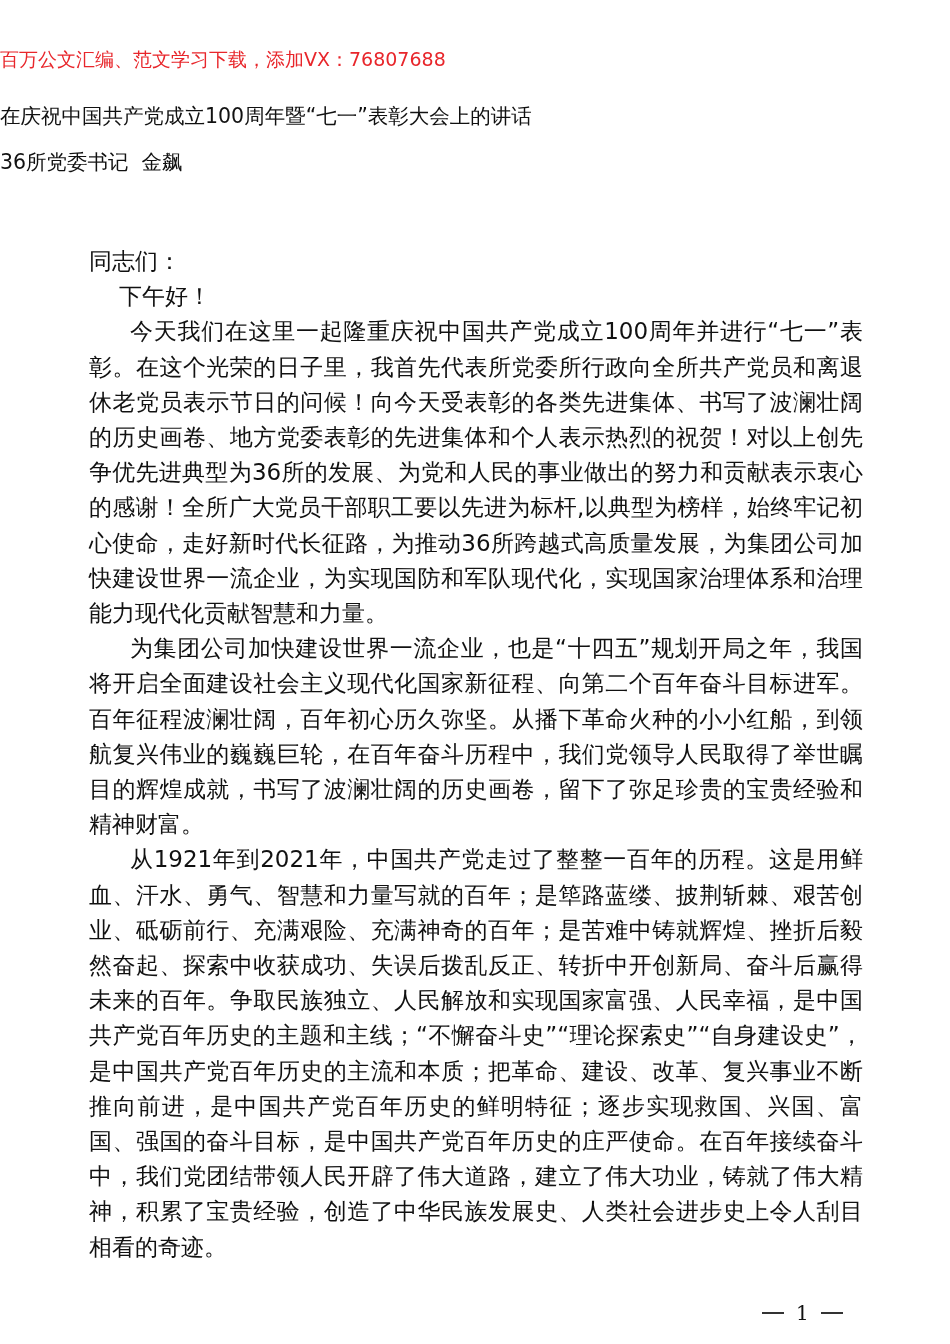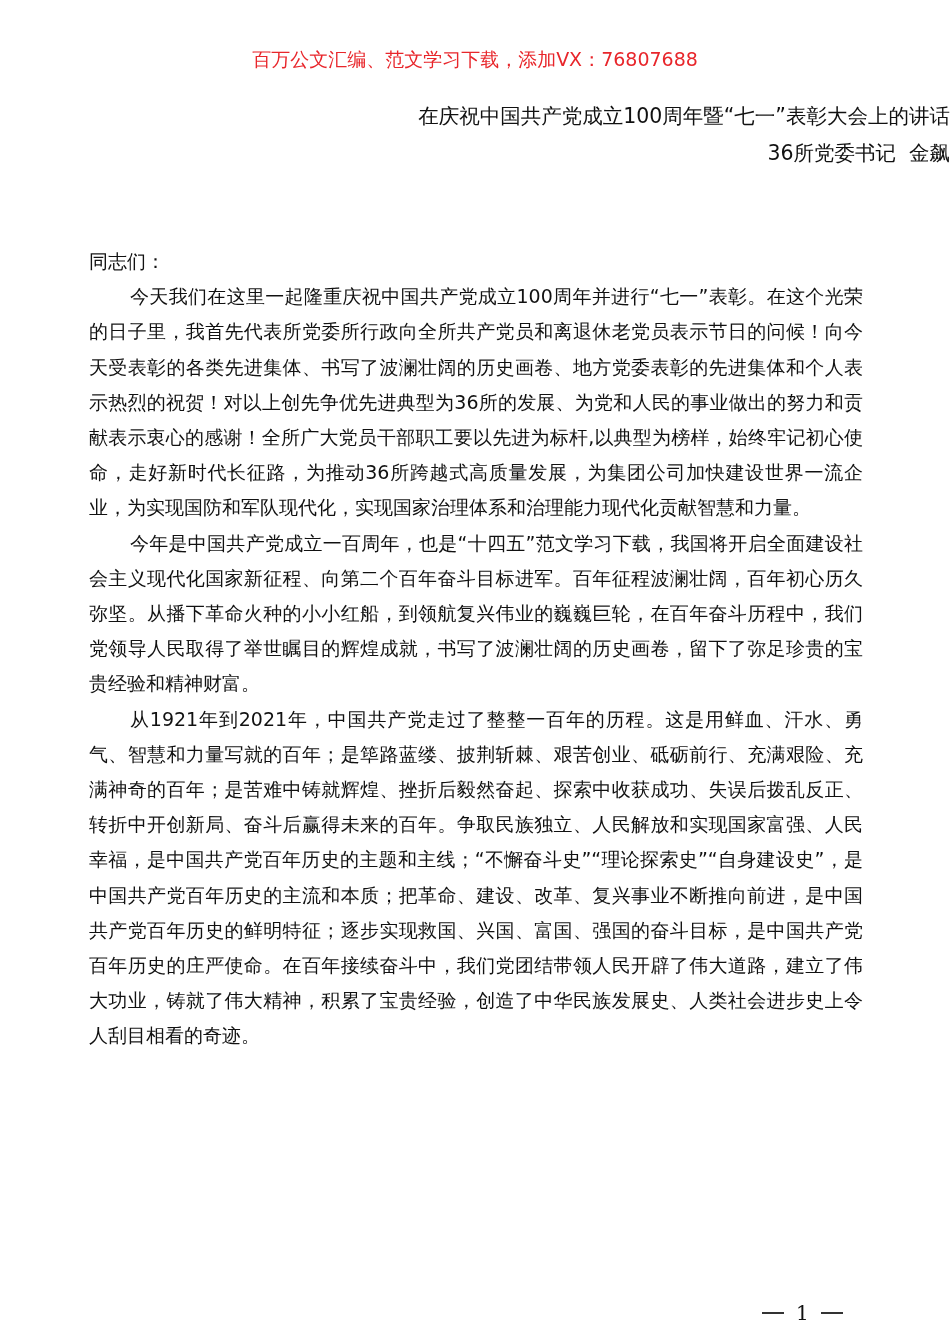--- a/index.html
+++ b/index.html
@@ -18,43 +18,43 @@
     .page {
       position: absolute;
       left: 0; top: 0;
       width: 950px; height: 1344px;
     }
     .watermark {
       position: absolute;
       top: 46px;
       left: 0;
       width: 950px;
-      text-align: center;
+      text-align: left;
       color: #e8262b;
       font-size: 19px;
       line-height: 26px;
     }
     .title-block {
       position: absolute;
       top: 98px;
       left: 0;
       width: 950px;
-      text-align: right;
+      text-align: left;
       font-size: 20.5px;
       line-height: 37px;
     }
     .title-line {
       display: block;
     }
     .body {
       position: absolute;
       top: 244px;
       left: 89px;
       width: 774px;
-      font-size: 19px;
+      font-size: 23px;
       line-height: 35.2px;
       text-align: justify;
       text-justify: inter-character;
     }
     .body p {
       margin: 0;
     }
     .salutation {
       text-indent: 0;
     }
@@ -85,27 +85,28 @@
   </style>
 </head>
 <body>
 
 <div class="page">
 
   <div class="watermark">百万公文汇编、范文学习下载，添加VX：76807688</div>
 
   <div class="title-block">
     <span class="title-line">在庆祝中国共产党成立100周年暨“七一”表彰大会上的讲话</span>
-    <span class="title-line" style="white-space: pre;">36所党委书记  金飙</span>
+    <span class="title-line" style="white-space: pre; margin-top: 9px;">36所党委书记  金飙</span>
   </div>
 
   <div class="body">
     <p class="salutation">同志们：</p>
+    <p class="greeting">下午好！</p>
     <p class="para">今天我们在这里一起隆重庆祝中国共产党成立100周年并进行“七一”表彰。在这个光荣的日子里，我首先代表所党委所行政向全所共产党员和离退休老党员表示节日的问候！向今天受表彰的各类先进集体、书写了波澜壮阔的历史画卷、地方党委表彰的先进集体和个人表示热烈的祝贺！对以上创先争优先进典型为36所的发展、为党和人民的事业做出的努力和贡献表示衷心的感谢！全所广大党员干部职工要以先进为标杆,以典型为榜样，始终牢记初心使命，走好新时代长征路，为推动36所跨越式高质量发展，为集团公司加快建设世界一流企业，为实现国防和军队现代化，实现国家治理体系和治理能力现代化贡献智慧和力量。</p>
-    <p class="para">今年是中国共产党成立一百周年，也是“十四五”范文学习下载，我国将开启全面建设社会主义现代化国家新征程、向第二个百年奋斗目标进军。百年征程波澜壮阔，百年初心历久弥坚。从播下革命火种的小小红船，到领航复兴伟业的巍巍巨轮，在百年奋斗历程中，我们党领导人民取得了举世瞩目的辉煌成就，书写了波澜壮阔的历史画卷，留下了弥足珍贵的宝贵经验和精神财富。</p>
+    <p class="para">为集团公司加快建设世界一流企业，也是“十四五”规划开局之年，我国将开启全面建设社会主义现代化国家新征程、向第二个百年奋斗目标进军。百年征程波澜壮阔，百年初心历久弥坚。从播下革命火种的小小红船，到领航复兴伟业的巍巍巨轮，在百年奋斗历程中，我们党领导人民取得了举世瞩目的辉煌成就，书写了波澜壮阔的历史画卷，留下了弥足珍贵的宝贵经验和精神财富。</p>
     <p class="para">从1921年到2021年，中国共产党走过了整整一百年的历程。这是用鲜血、汗水、勇气、智慧和力量写就的百年；是筚路蓝缕、披荆斩棘、艰苦创业、砥砺前行、充满艰险、充满神奇的百年；是苦难中铸就辉煌、挫折后毅然奋起、探索中收获成功、失误后拨乱反正、转折中开创新局、奋斗后赢得未来的百年。争取民族独立、人民解放和实现国家富强、人民幸福，是中国共产党百年历史的主题和主线；“不懈奋斗史”“理论探索史”“自身建设史”，是中国共产党百年历史的主流和本质；把革命、建设、改革、复兴事业不断推向前进，是中国共产党百年历史的鲜明特征；逐步实现救国、兴国、富国、强国的奋斗目标，是中国共产党百年历史的庄严使命。在百年接续奋斗中，我们党团结带领人民开辟了伟大道路，建立了伟大功业，铸就了伟大精神，积累了宝贵经验，创造了中华民族发展史、人类社会进步史上令人刮目相看的奇迹。</p>
   </div>
 
   <div class="page-number">
     <span class="dash"></span>
     <span>1</span>
     <span class="dash"></span>
   </div>
 
 </div>

